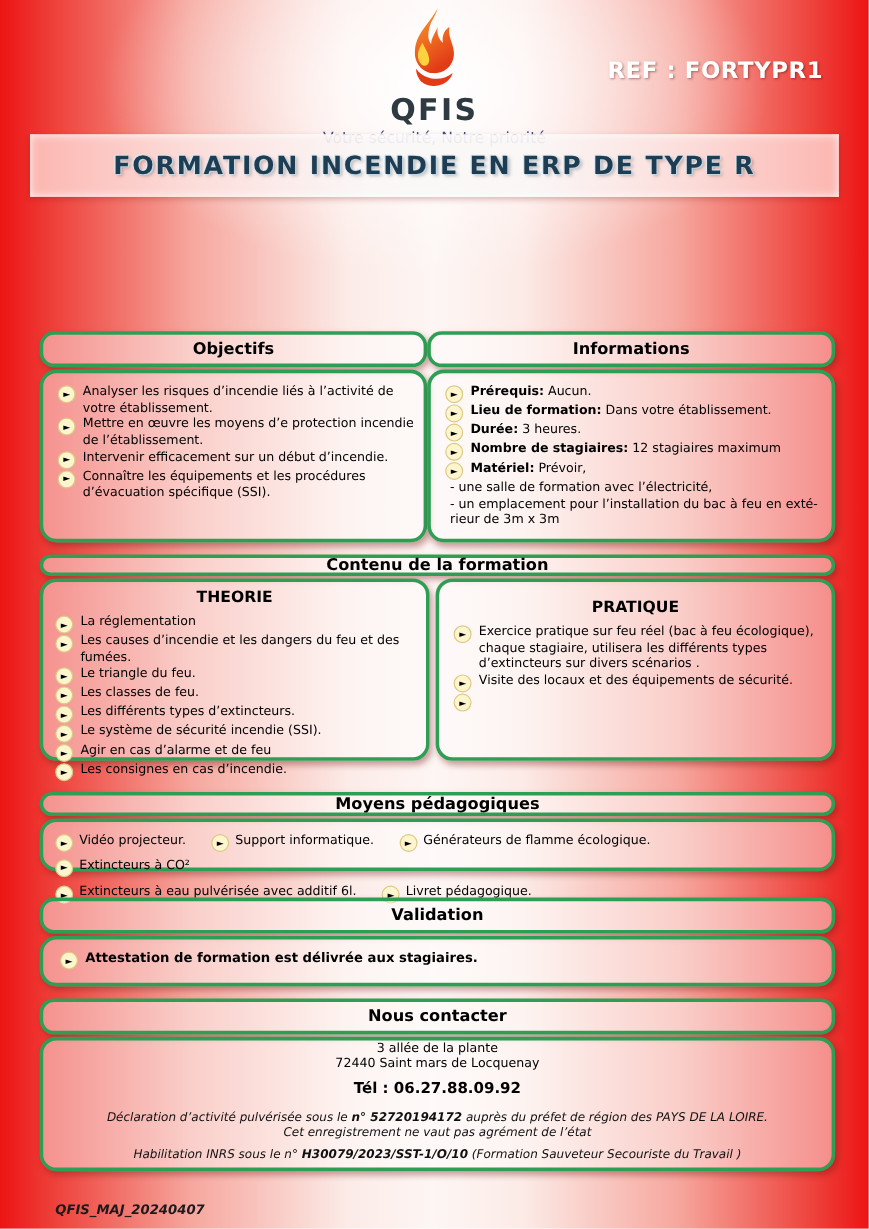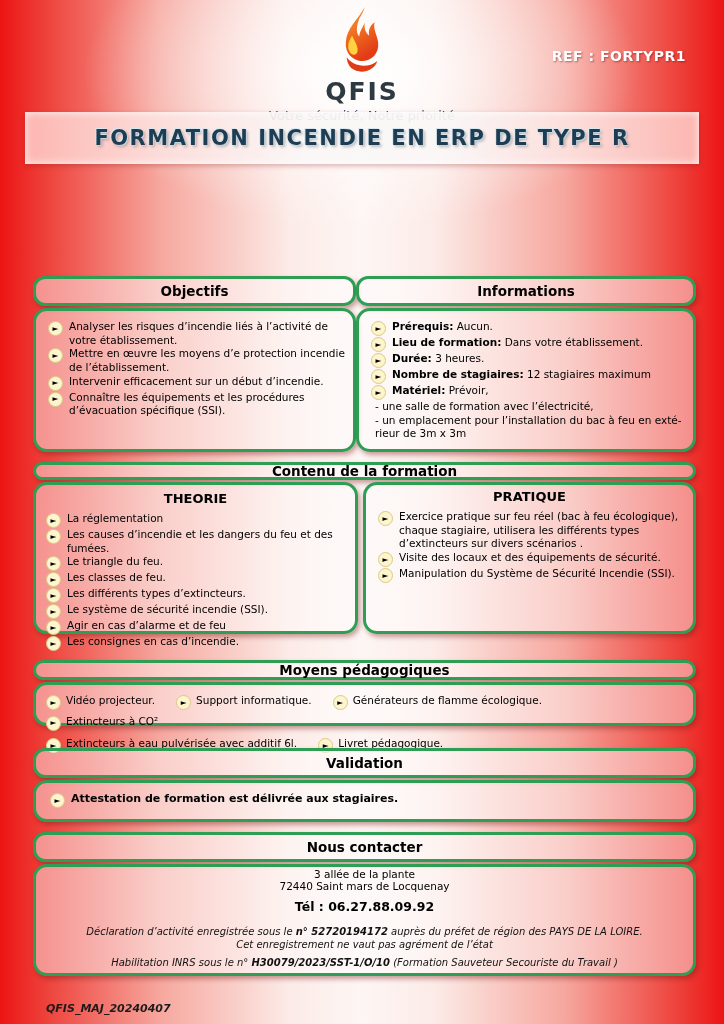--- a/index.html
+++ b/index.html
@@ -9,21 +9,21 @@
     overflow:hidden;
   }
   .page {
     position:relative; width:724px; height:1024px;
     background:
       radial-gradient(ellipse 55% 22% at 50% 7%, rgba(255,255,255,0.95), rgba(255,255,255,0) 70%),
       linear-gradient(90deg, #ec1414 0%, #ee463f 7%, #f6a79e 22%, #fcebe7 40%, #fdf6f4 50%, #fcebe7 60%, #f6a79e 78%, #ee463f 93%, #ec1414 100%);
   }
   .ref {
     position:absolute; top:48px; right:38px;
-    color:#ffffff; font-weight:bold; font-size:14px; letter-spacing:0.5px;
+    color:#ffffff; font-weight:bold; font-size:19px; letter-spacing:0.5px;
     text-shadow:1px 1px 2px rgba(90,0,0,0.45);
   }
   .logo { position:absolute; top:6px; left:0; right:0; text-align:center; }
   .logo svg { display:block; margin:0 auto; }
   .brand {
     font-size:25px; font-weight:bold; letter-spacing:2px;
     color:#2d3a42; line-height:1; margin-top:1px;
   }
   .tagline { font-size:13px; color:#3c4a7c; margin-top:4px; }
   .title-band {
@@ -183,33 +183,32 @@
           </div>
         <div class="li">
             <span class="bullet">►</span>
             <span class="txt">Agir en cas d’alarme et de feu</span>
           </div>
         <div class="li">
             <span class="bullet">►</span>
             <span class="txt">Les consignes en cas d’incendie.</span>
           </div>
       </div>
-      <div class="panel" style="flex:1; height:152px; padding:0 8px; margin-top:2px;">
+      <div class="panel" style="flex:1; height:152px; padding:10px 8px; margin-top:2px;">
         <div class="col-head">PRATIQUE</div>
         <div class="li">
             <span class="bullet">►</span>
             <span class="txt">Exercice pratique sur feu réel (bac à feu écologique), chaque stagiaire, utilisera les différents types d’extincteurs sur divers scénarios .</span>
           </div>
         <div class="li">
             <span class="bullet">►</span>
             <span class="txt">Visite des locaux et des équipements de sécurité.</span>
           </div>
         <div class="li">
             <span class="bullet">►</span>
-            <span class="txt">Manipulation du Système de Sécurité Incendie (SSI).</span>
           </div>
       </div>
     </div>
   </div>
 
   <div class="sec stack" style="left:33px; top:660px; width:663px;">
     <div class="panel-head" style="height:20px;">Moyens pédagogiques</div>
     <div class="panel" style="height:44px; padding:5px 10px;">
       <div>
         <span class="m-item">
@@ -252,21 +251,21 @@
     </div>
   </div>
 
   <div class="sec stack" style="left:33px; top:832px; width:663px;">
     <div class="panel-head" style="height:30px;">Nous contacter</div>
     <div class="panel" style="height:112px; padding:1px 10px 6px;">
       <div class="center" style="font-size:10.5px;">3 allée de la plante</div>
       <div class="center" style="font-size:10.5px;">72440 Saint mars de Locquenay</div>
       <div class="center b" style="font-size:12.5px; margin-top:7px;">Tél : 06.27.88.09.92</div>
       <div class="legal" style="margin-top:12px;">
-        <span>Déclaration d’activité enregistrée sous le </span><span class="b">n° 52720194172</span><span> auprès du préfet de région des PAYS DE LA LOIRE.</span><br>
+        <span>Déclaration d’activité pulvérisée sous le </span><span class="b">n° 52720194172</span><span> auprès du préfet de région des PAYS DE LA LOIRE.</span><br>
         <span>Cet enregistrement ne vaut pas agrément de l’état</span>
       </div>
       <div class="legal" style="margin-top:6px;">
         <span>Habilitation INRS sous le n° </span><span class="b">H30079/2023/SST-1/O/10</span><span> (Formation Sauveteur Secouriste du Travail )</span>
       </div>
     </div>
   </div>
 
   <div class="footer-note">QFIS_MAJ_20240407</div>
 

